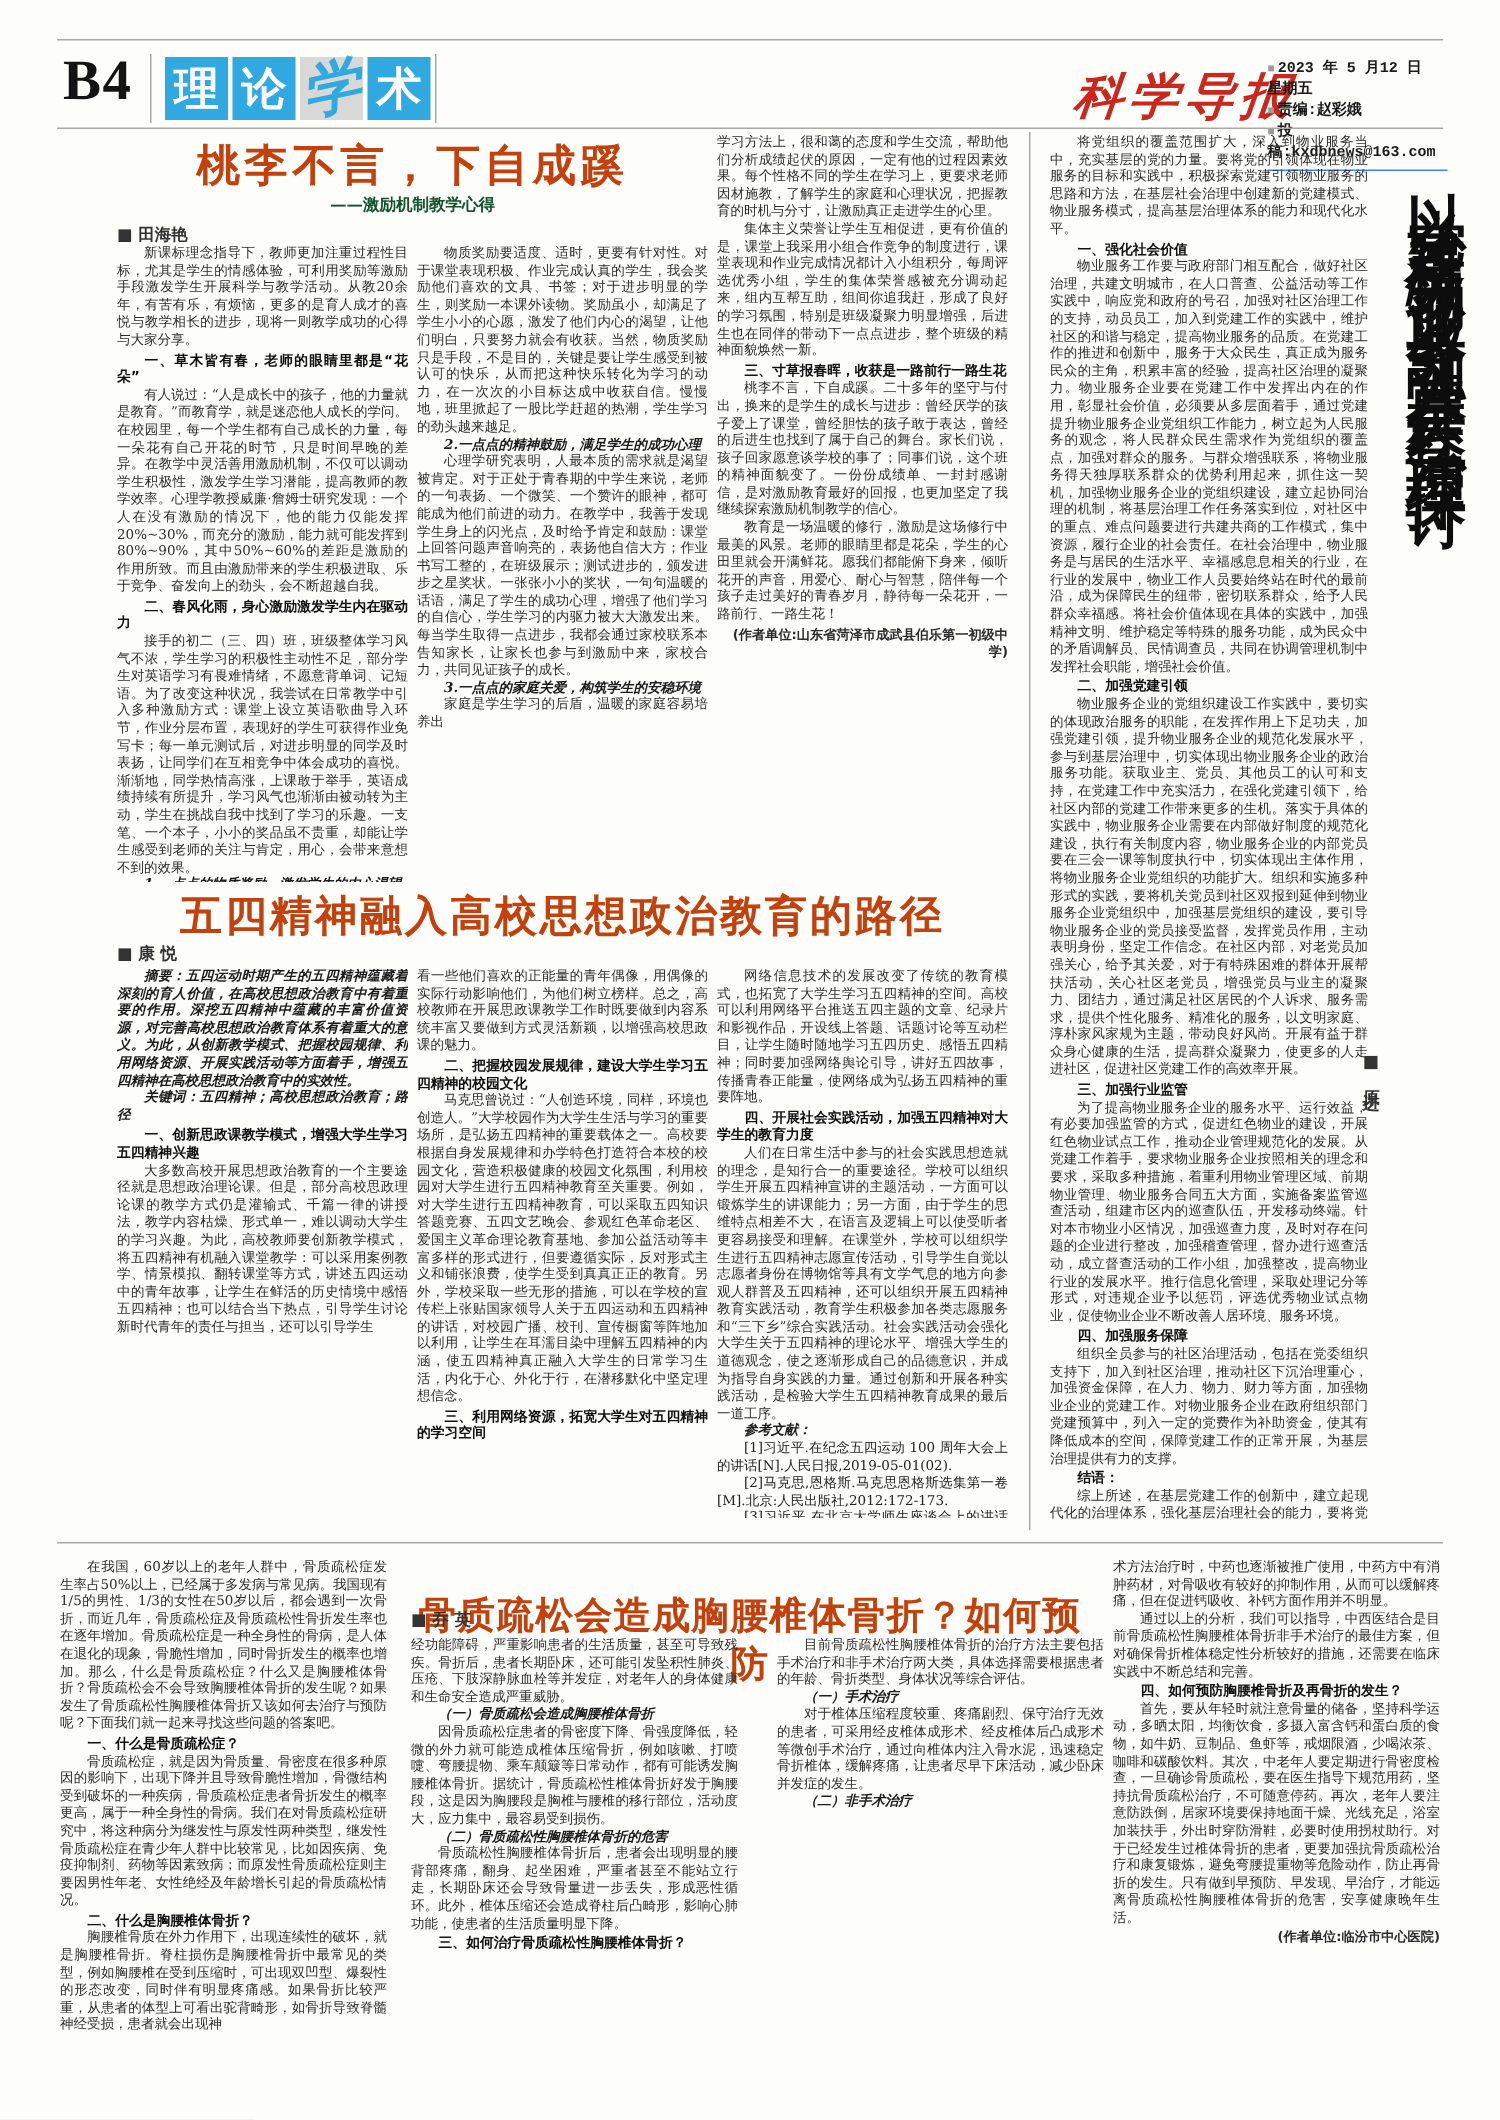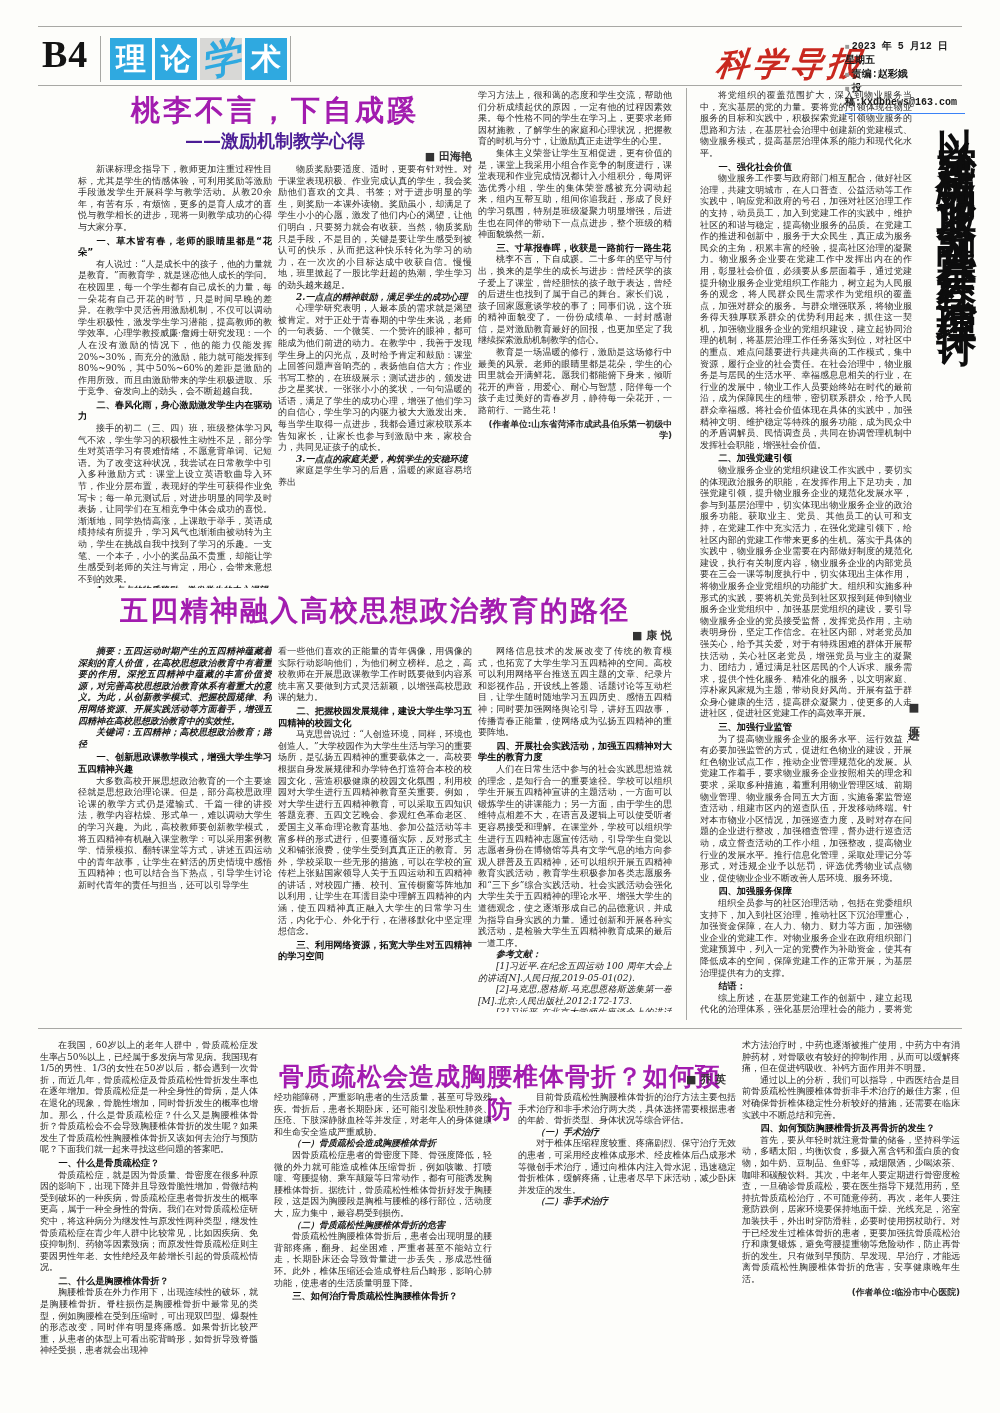--- a/index.html
+++ b/index.html
@@ -14,33 +14,33 @@
              font-size:30px;font-weight:900;font-family:"DejaVu Sans","Liberation Sans",sans-serif;}
   .logo .box.alt{background:#d8d8d6;}
   .logo .box.alt span{color:#2fa9e0;font-family:"DejaVu Serif",serif;font-style:italic;font-weight:700;
                       transform:rotate(-12deg) scale(1.3);display:inline-block;}
   .masthead{position:absolute;left:716px;top:42px;font-size:33px;font-weight:900;color:#c9281f;
             font-family:"DejaVu Serif","Liberation Serif",serif;font-style:italic;letter-spacing:4px;transform:skewX(-6deg);}
   .hinfo{position:absolute;left:845px;top:40px;width:120px;font-size:10px;line-height:14px;font-weight:700;
          color:#1a1a1a;font-family:Liberation Mono, monospace;border-bottom:1px solid #3b82f6;padding-bottom:3px;}
   .hinfo .sq{color:#9a9a98;font-size:8px;margin-right:2px;}
   
-  .ht{position:absolute;text-align:center;font-family:"DejaVu Sans","Liberation Sans",sans-serif;color:#a21caf;font-weight:900;}
-  .hsub{position:absolute;text-align:center;font-size:18px;color:#4c1d95;font-weight:600;}
-  .hby{position:absolute;text-align:right;font-size:11px;color:#333;font-weight:700;
+  .ht{position:absolute;text-align:center;font-family:"DejaVu Sans","Liberation Sans",sans-serif;color:#c2410c;font-weight:900;}
+  .hsub{position:absolute;text-align:center;font-size:11px;color:#14532d;font-weight:600;}
+  .hby{position:absolute;text-align:left;font-size:11px;color:#333;font-weight:700;
        font-family:"DejaVu Sans","Liberation Sans",sans-serif;}
   
   .col{position:absolute;overflow:hidden;font-size:9px;line-height:11.6px;text-align:justify;color:#2c2c2c;}
   .col>div{margin:0;}
   .bp{text-indent:2em;}
   .bc{text-indent:0;}
   .bh{font-weight:900;font-family:"DejaVu Sans","Liberation Sans",sans-serif;color:#101010;
       font-size:9.2px;margin:1px 0 1px 0 !important;text-indent:2em;}
   .bk{font-style:italic;font-weight:700;color:#1c1c1c;text-indent:2em;}
-  .br{font-style:italic;text-indent:2em;color:#222;}
+  .br{text-indent:2em;color:#222;}
   .ba{text-align:right;font-weight:700;text-indent:0;margin-top:2px !important;
       font-family:"DejaVu Sans","Liberation Sans",sans-serif;font-size:8.8px;}
   
   .vtitle{position:absolute;left:930px;top:96px;height:940px;writing-mode:vertical-rl;text-orientation:upright;
           font-size:40px;font-weight:900;letter-spacing:11px;color:#0d0d0d;
           font-family:"DejaVu Sans","Liberation Sans",sans-serif;}
   .vby{position:absolute;left:906px;top:700px;height:90px;writing-mode:vertical-rl;text-orientation:upright;
        font-size:11.5px;font-weight:700;color:#333;font-family:"DejaVu Sans","Liberation Sans",sans-serif;letter-spacing:3px;}
 </style>
 </head>

